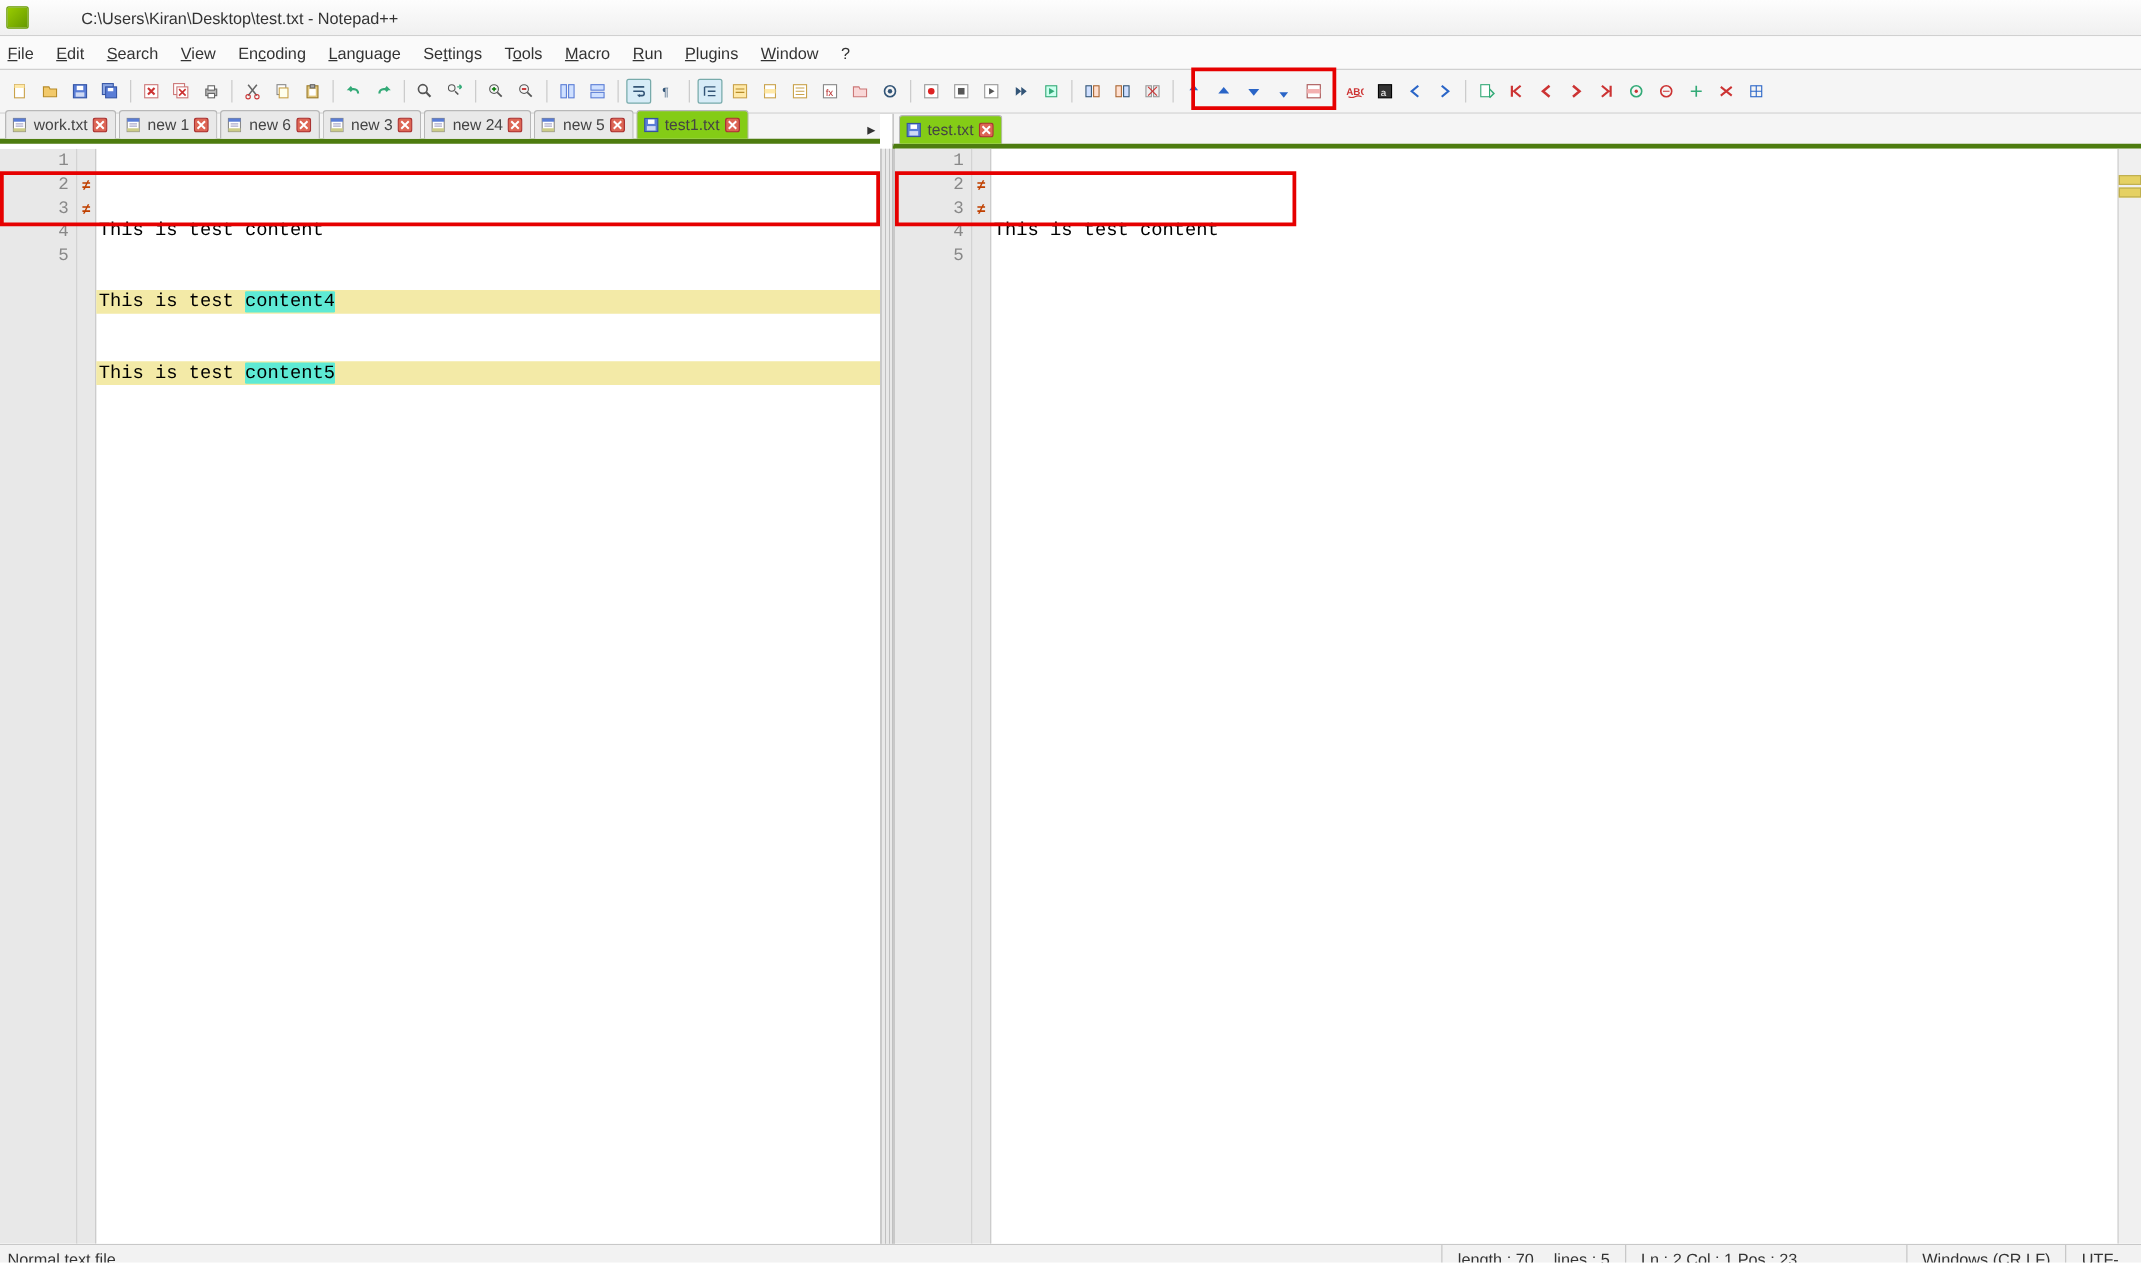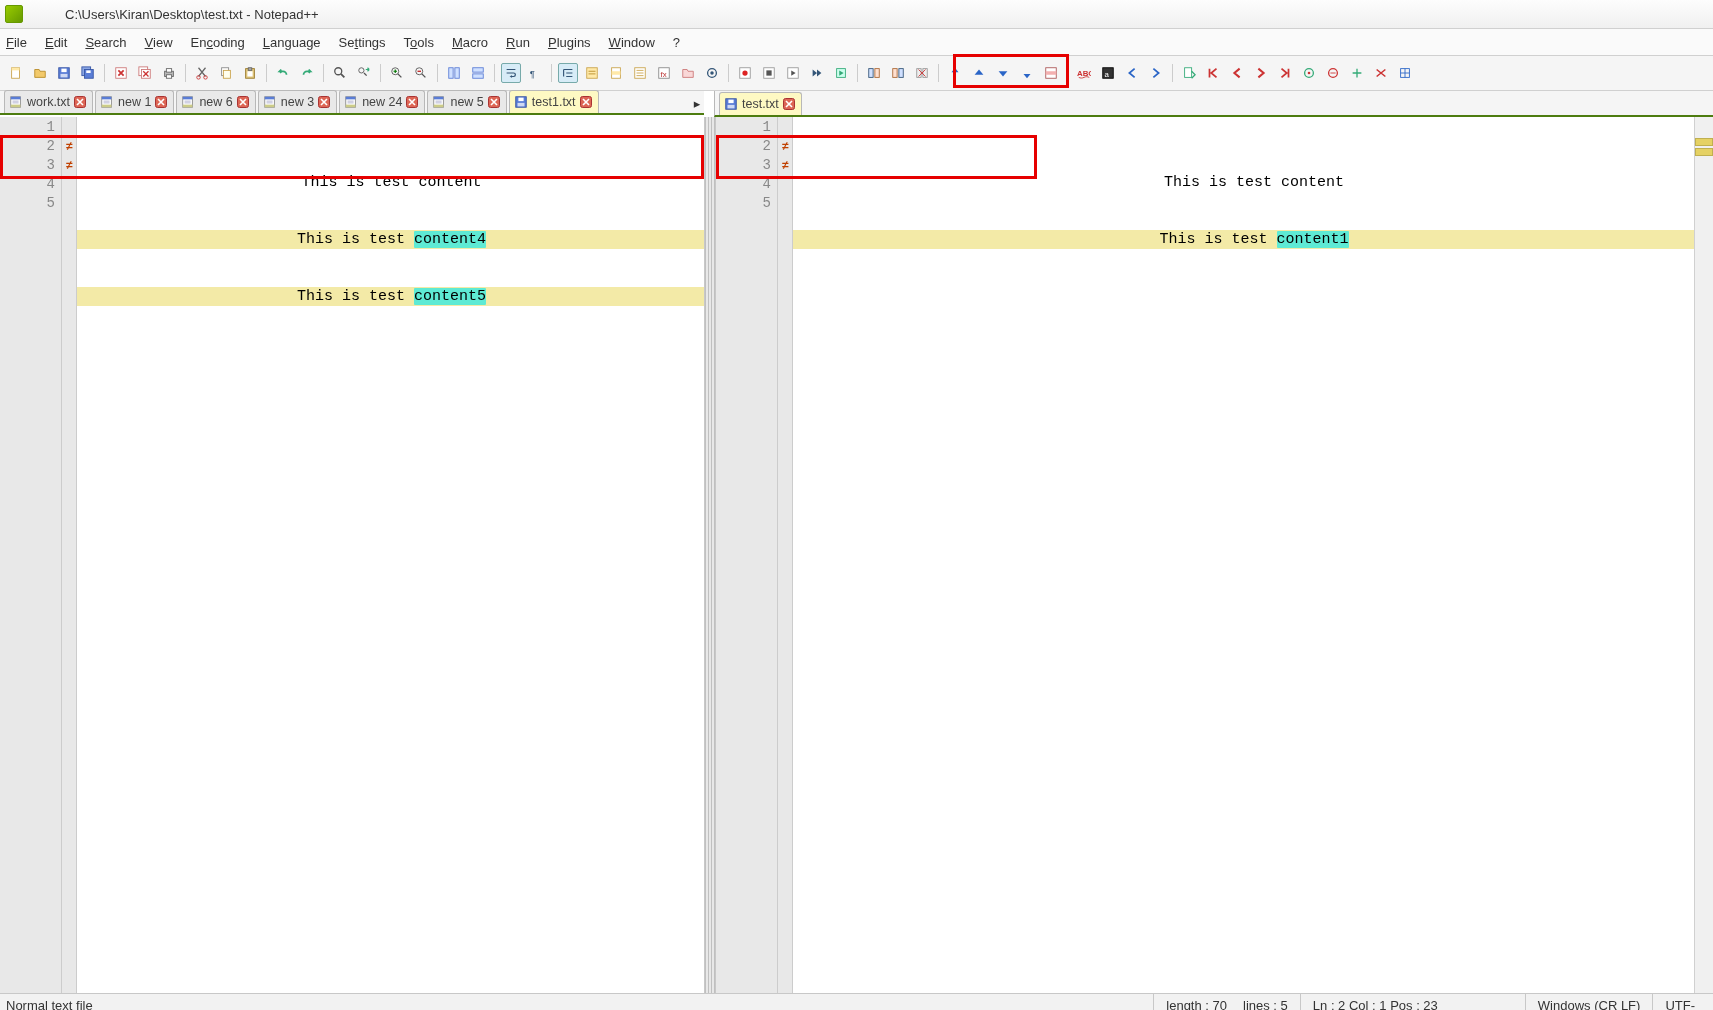--- a/index.html
+++ b/index.html
@@ -74,39 +74,39 @@
    }
 
   
   .tabstrip {
     display:flex;
     align-items:flex-end;
     height:24px;
     background:#f5f5f5;
     padding:0 4px;
     gap:2px;
-    border-bottom:2px solid #4d7c0f;
+    border-bottom:4px solid #4d7c0f;
     position:relative;
   }
   .tabstrip .arrow-btn {
      position:absolute; right:0; top:0; width:14px; height:24px;
      display:flex;align-items:center;justify-content:center;color:#333;
   }
   .tab {
     display:flex;align-items:center;
     height:22px;
     padding:0 6px 0 4px;
     border:1px solid #b8b8b8;
     border-bottom:none;
     background:#e9e9e9;
     border-radius:3px 3px 0 0;
     gap:4px;
     font-size:12.5px;color:#444;
   }
-  .tab.active { background:#fef9c3; }
+  .tab.active { background:#84cc16; }
   .tab .file-icon {
     width:14px;height:14px;
   }
   .tab .close {
     width:12px;height:12px;
   }
   .tab-label { white-space:nowrap; }
 
   
   .editors {
@@ -133,21 +133,21 @@
     padding:1px 6px 0 0; border-right:1px solid #ccc;
     font-size:14px;
   }
   .gutter div { height:19px; }
   .marker-col {
      width:14px; background:#e8e8e8; border-right:1px solid #ccc;
      padding-top:1px;
   }
   .marker-col div { height:19px; display:flex;align-items:center;justify-content:center; }
   .marker-col .diff-mark { color:#c04000; font-weight:bold; font-size:12px; line-height:1; }
-  .lines { flex:1; padding-top:18px; white-space:pre; color:#000;text-align:center;}
+  .lines { flex:1; padding-top:18px; white-space:pre; color:#000;}
   .lines .ln { height:19px; padding-left:2px; }
   .lines .hl-diff { background:#f3eaa7; }
   .lines .word-diff { background:#5eead4; border-radius:1px; }
 
   .editors .highlight-box-a {
      position:absolute; border:3px solid #e60000; pointer-events:none;
      left:0; top:18px; right:0; height:38px;
   }
   .editors .highlight-box-b {
      position:absolute; border:3px solid #e60000; pointer-events:none;
@@ -690,21 +690,20 @@
         </div>
         <div class="marker-col">
           <div></div>
           <div class="diff-mark">≠</div>
           <div class="diff-mark">≠</div>
           <div></div>
           <div></div>
         </div>
         <div class="lines">
           <div class="ln"><span>This is test content</span></div>
-          <div class="ln hl-diff"><span>This is test </span><span class="word-diff">content1</span></div>
           <div class="ln"></div>
           <div class="ln"></div>
         </div>
         <div class="right-scroll-hint">
           <div class="mark top1"></div>
           <div class="mark top2"></div>
         </div>
       </div>
       <div class="highlight-box-b"></div>
     </div>

